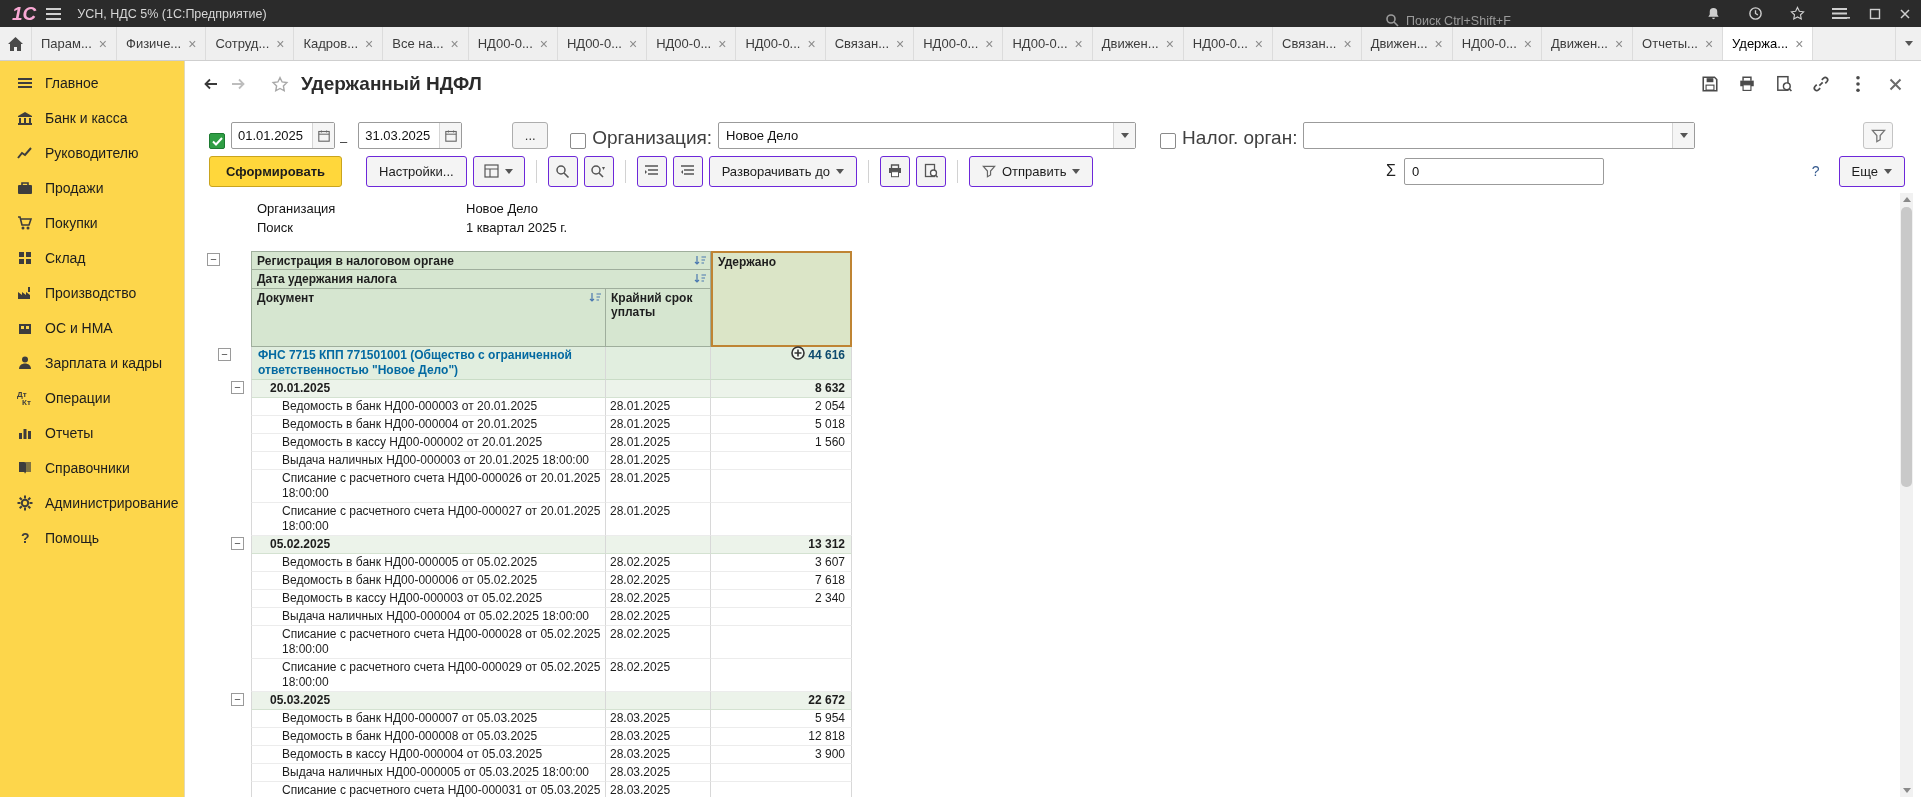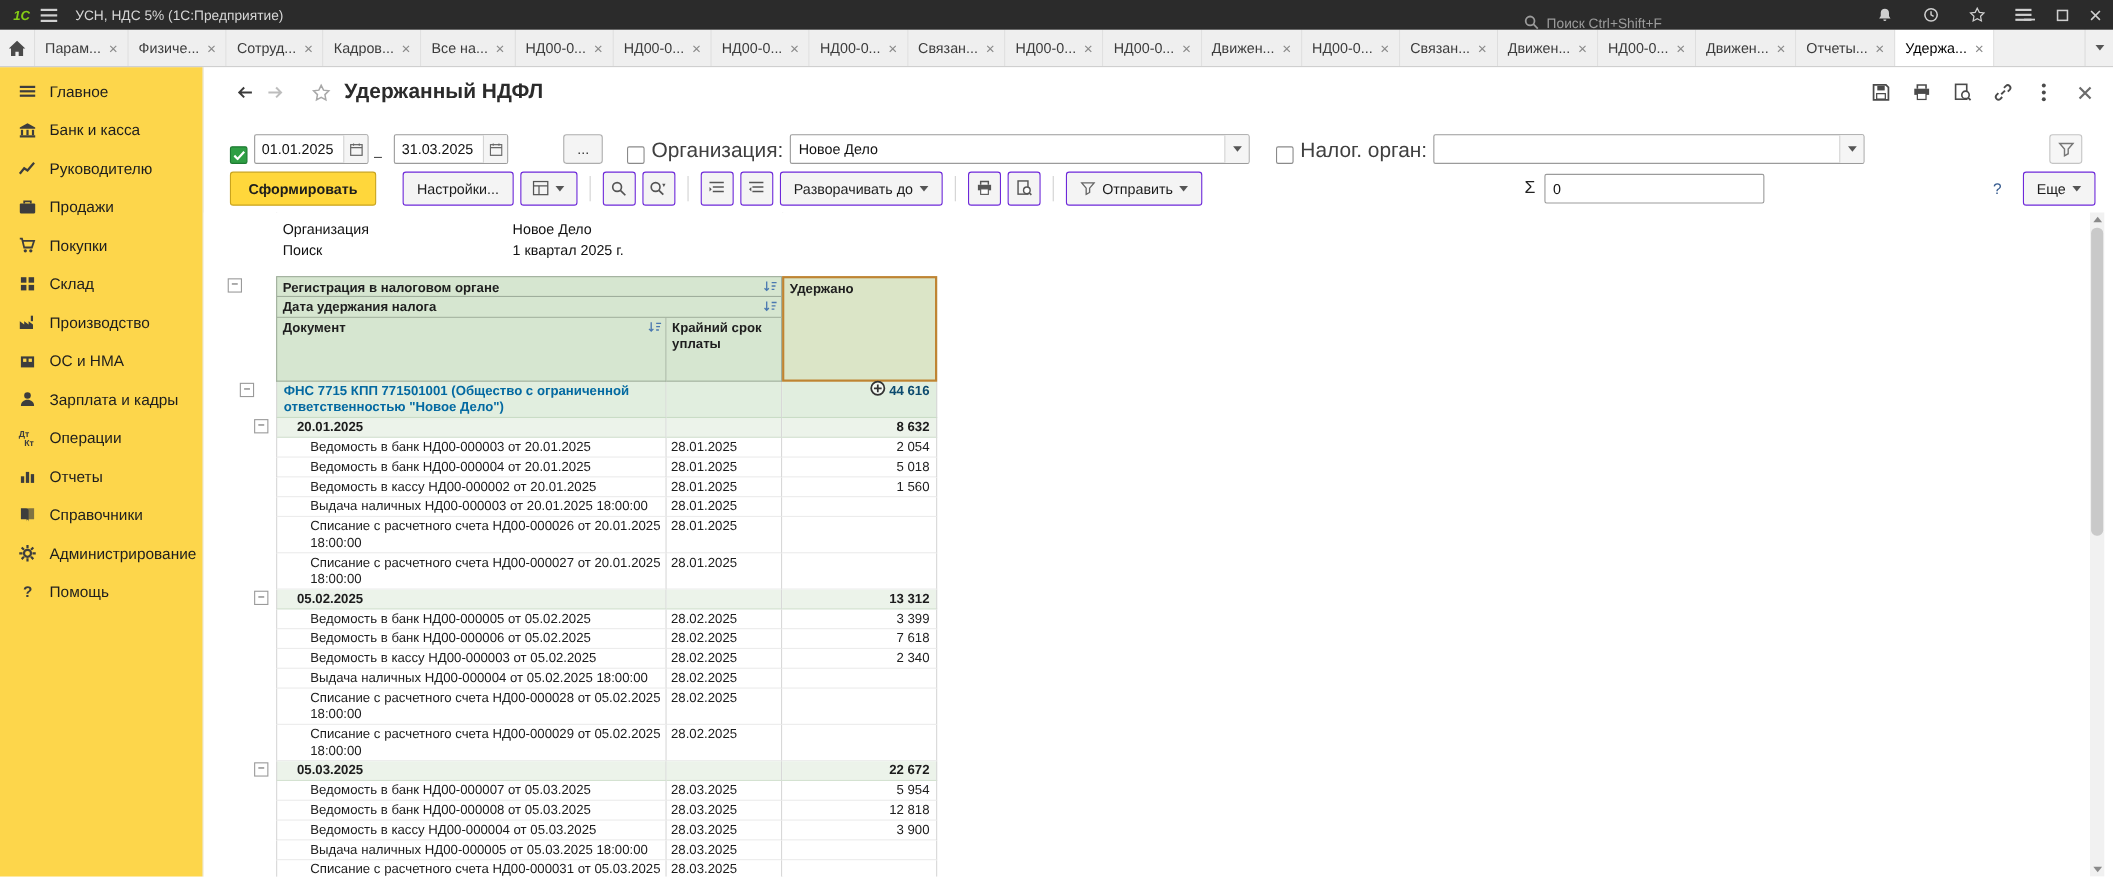--- a/index.html
+++ b/index.html
@@ -1,20 +1,20 @@
 <!DOCTYPE html>
 <html><head>
 <meta charset="utf-8">
 <style>
 *{box-sizing:border-box;margin:0;padding:0;font-family:"Liberation Sans",sans-serif}
 html,body{width:1921px;height:797px;overflow:hidden;background:#fff;position:relative}
 
 
 .titlebar{position:absolute;top:0;left:0;width:1921px;height:27px;background:#2b2b2b;display:flex;align-items:center;z-index:60}
-.tb-logo{color:#84cc16;font-weight:bold;font-style:italic;font-size:12px;margin:0 10px 0 12px}
+.tb-logo{color:#f9a8d4;font-weight:bold;font-style:italic;font-size:19px;margin:0 10px 0 12px}
 .tb-burger{display:flex;flex-direction:column;gap:3px;margin-right:16px;cursor:pointer}
 .tb-burger i{display:block;width:15px;height:2px;background:#cfcfcf}
 .tb-title{color:#d6d6d6;font-size:12.5px}
 .tb-search{position:absolute;left:1385px;top:0;height:42px;display:flex;align-items:center;gap:7px;color:#9b9b9b;font-size:12.5px;cursor:pointer}
 .tb-tools{position:absolute;left:1700px;top:0;height:27px;display:flex;gap:15px;align-items:center}
 .tb-win{position:absolute;right:3px;top:0;height:27px;display:flex;gap:3px;align-items:center}
 .tb-btn{width:27px;height:23px;display:flex;align-items:center;justify-content:center;cursor:pointer}
 
 
 .tabbar{position:absolute;top:27px;left:0;width:1921px;height:34px;background:#f0f0f0;border-bottom:1px solid #cfcfcf;display:flex;align-items:stretch;z-index:55}
@@ -28,21 +28,21 @@
 
 .sidebar{position:absolute;top:61px;left:0;width:184px;bottom:0;background:#fdd64b;padding-top:4px;z-index:40}
 .sb-item{height:35px;display:flex;align-items:center;gap:11px;padding-left:16px;cursor:pointer;font-size:14px;color:#1d1d1d}
 .sb-icon{width:18px;height:18px;display:flex;align-items:center;justify-content:center;flex:0 0 18px}
 .sb-label{white-space:nowrap}
 
 
 .main{position:absolute;top:61px;left:184px;right:0;bottom:0;background:#fff;border-left:1px solid #e2d9b8}
 
 
-.report-head{position:relative;height:46px;display:flex;align-items:center;padding-left:24px}
+.report-head{position:relative;height:46px;display:flex;align-items:center;padding-left:12px}
 .nav-btn{width:27px;height:27px;border-radius:14px;display:flex;align-items:center;justify-content:center;cursor:pointer}
 .fav-star{margin:0 12px 0 20px;cursor:pointer;display:flex}
 .page-title{font-size:19px;font-weight:600;color:#2b2b2b}
 .rh-icons{position:absolute;right:14px;top:0;height:46px;display:flex;align-items:center;gap:13px}
 .rh-btn{width:24px;height:24px;display:flex;align-items:center;justify-content:center;cursor:pointer}
 
 
 .filter-row{position:relative;height:42px;display:flex;align-items:flex-end;padding-left:24px;gap:0}
 .cb{width:16px;height:16px;border:1px solid #8a8a8a;border-radius:2px;background:#fff;display:flex;align-items:center;justify-content:center;cursor:pointer;flex:0 0 16px}
 .cb.checked{background:#2f9e44;border-color:#1d7a31}
@@ -731,21 +731,21 @@
               <span class="gmark l3">−</span>
             </div>
             <div class="cell doc">05.02.2025</div>
             <div class="cell dl"></div>
             <div class="cell sum">13 312</div>
           </div>
           <div class="trow detail-row">
             <div class="gcell"></div>
             <div class="cell doc">Ведомость в банк НД00-000005 от 05.02.2025</div>
             <div class="cell dl">28.02.2025</div>
-            <div class="cell sum">3 399</div>
+            <div class="cell sum">3 607</div>
           </div>
           <div class="trow detail-row">
             <div class="gcell"></div>
             <div class="cell doc">Ведомость в банк НД00-000006 от 05.02.2025</div>
             <div class="cell dl">28.02.2025</div>
             <div class="cell sum">7 618</div>
           </div>
           <div class="trow detail-row">
             <div class="gcell"></div>
             <div class="cell doc">Ведомость в кассу НД00-000003 от 05.02.2025</div>

